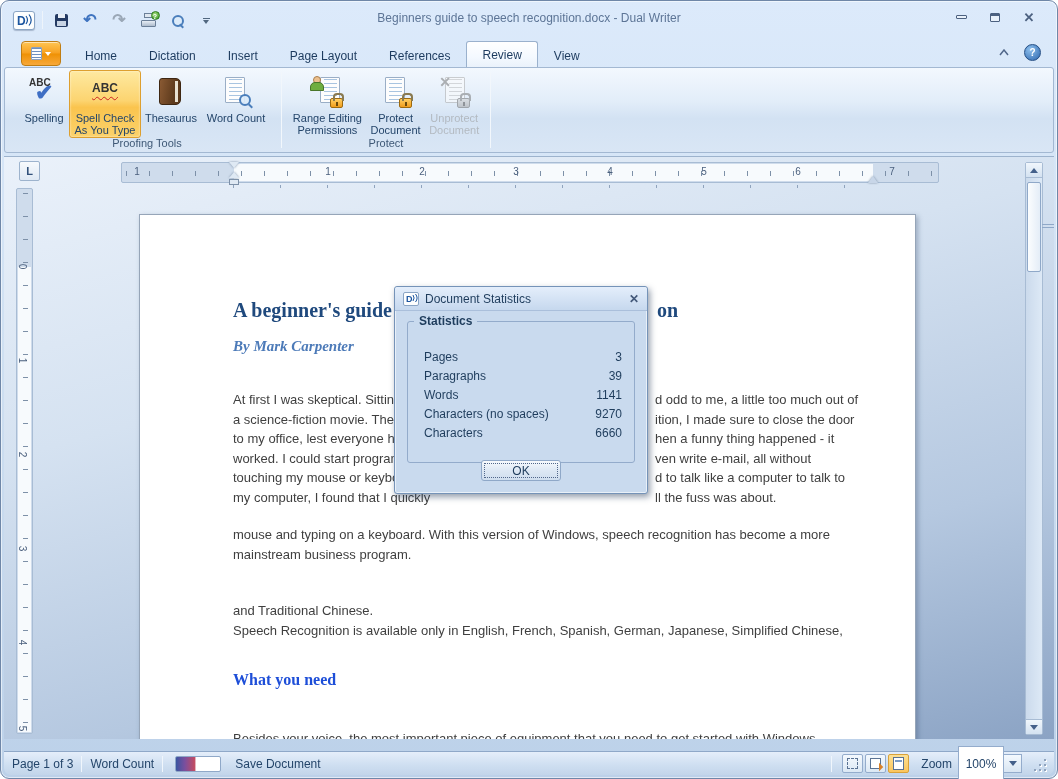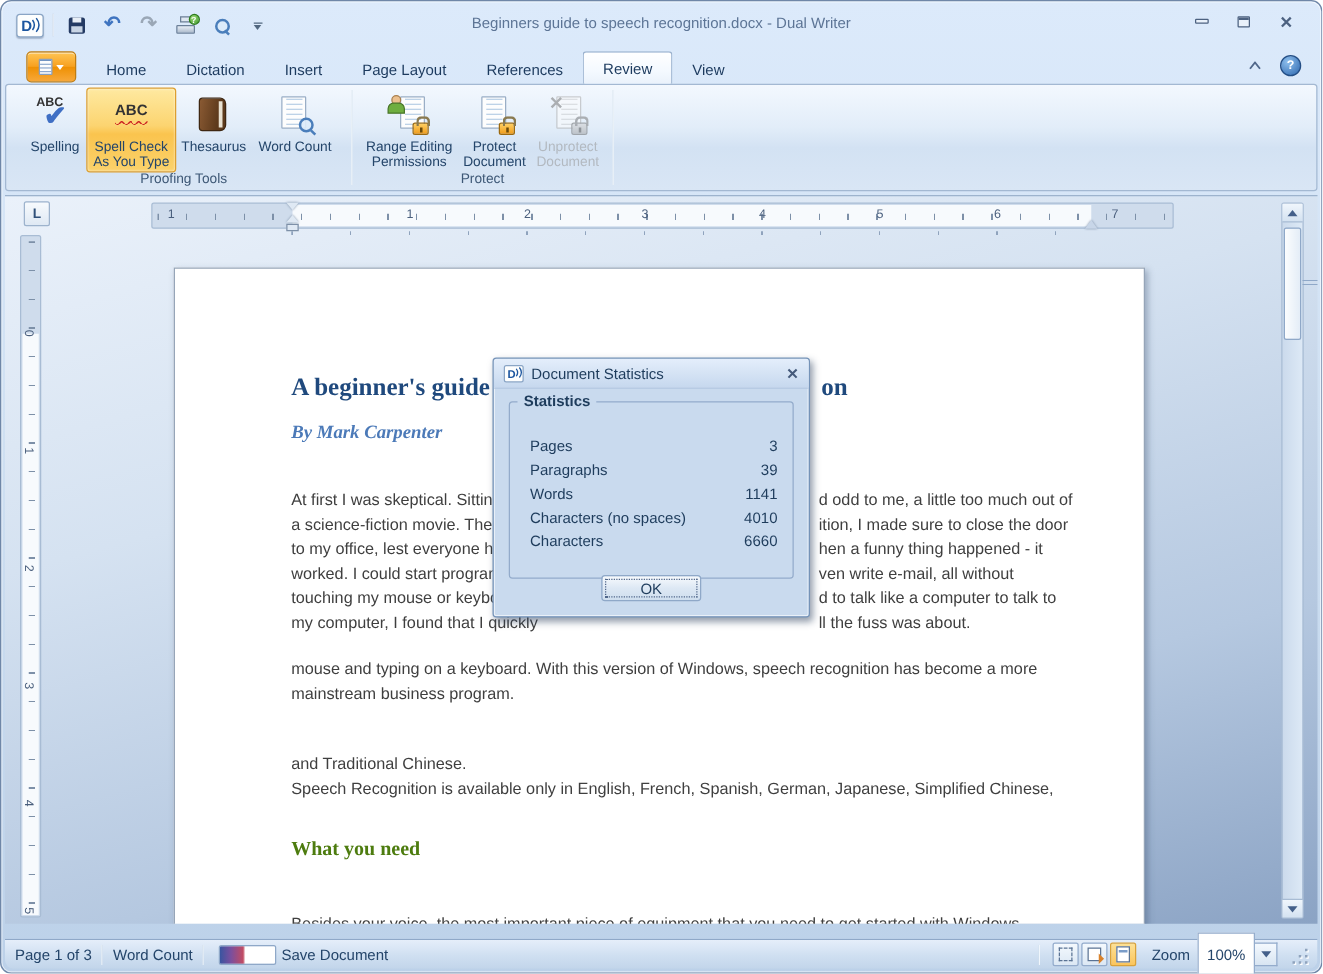--- a/index.html
+++ b/index.html
@@ -111,21 +111,21 @@
           background:repeating-linear-gradient(to bottom,#7d90a8 0 1px,transparent 1px 23px);}
   .vnum{position:absolute;left:3px;font-size:10px;color:#4a5f7d;transform:rotate(90deg);}
   
   .page{position:absolute;left:135px;top:57px;width:777px;height:720px;background:#ffffff;border:1px solid #96a5b8;box-shadow:2px 2px 5px rgba(50,70,100,.35);}
   .pg-text{position:absolute;left:93px;width:644px;color:#3f3f3f;font-size:13px;line-height:19.5px;}
   .pline{position:relative;height:19.5px;white-space:nowrap;}
   .pline .lf{position:absolute;left:0;top:0;}
   .pline .rf{position:absolute;left:422px;top:0;}
   .h1{font-family:"Liberation Serif",serif;font-weight:bold;font-size:20px;color:#1f497d;}
   .byline{font-family:"Liberation Serif",serif;font-weight:bold;font-style:italic;font-size:15px;color:#4c7ab8;}
-  .h2{font-family:"Liberation Serif",serif;font-weight:bold;font-size:16px;color:#4d7c0f;}
+  .h2{font-family:"Liberation Serif",serif;font-weight:bold;font-size:16px;color:#1d4ed8;}
   
   .vscroll{position:absolute;right:11px;top:5px;bottom:4px;width:18px;background:linear-gradient(to right,#cbdaec,#dde9f6);border:1px solid #a8bcd4;border-radius:2px;}
   .sbtn{position:absolute;left:0;right:0;height:15px;background:linear-gradient(#f0f6fc,#d4e2f1);border-bottom:1px solid #a8bcd4;display:flex;align-items:center;justify-content:center;}
   .sbtn.down{bottom:0;top:auto;border-bottom:none;border-top:1px solid #a8bcd4;}
   .sarrow-up{width:0;height:0;border-left:4px solid transparent;border-right:4px solid transparent;border-bottom:5px solid #44608a;}
   .sarrow-down{width:0;height:0;border-left:4px solid transparent;border-right:4px solid transparent;border-top:5px solid #44608a;}
   .sthumb{position:absolute;left:1px;right:1px;top:19px;height:90px;background:linear-gradient(to right,#fbfdfe,#e4edf7);border:1px solid #8fa8c8;border-radius:2px;}
   .sthumb .grip{position:absolute;left:4px;right:4px;top:41px;height:6px;
          background:repeating-linear-gradient(to bottom,#8fa8c8 0 1px,transparent 1px 3px);}
   
@@ -436,21 +436,21 @@
             <div class="statrow">
               <span>Paragraphs</span>
               <span>39</span>
             </div>
             <div class="statrow">
               <span>Words</span>
               <span>1141</span>
             </div>
             <div class="statrow">
               <span>Characters (no spaces)</span>
-              <span>4010</span>
+              <span>9270</span>
             </div>
             <div class="statrow">
               <span>Characters</span>
               <span>6660</span>
             </div>
           </div>
         </div>
         <div class="okbtn">OK</div>
       </div>
     </div>
@@ -467,21 +467,21 @@
           </div>
     </div>
   </div>
 
   <div class="statusbar">
     <span class="sb-item">Page 1 of 3</span>
     <span class="sb-sep"></span>
     <span class="sb-item">Word Count</span>
     <span class="sb-sep"></span>
     <span class="swatch"></span>
-    <span class="sb-item" style="">Save Document</span>
+    <span class="sb-item" style="margin-left:10px;">Save Document</span>
     <div class="sb-right">
       <span class="sb-sep"></span>
       <span class="viewbtn">
             <span class="vb1"></span>
           </span>
       <span class="viewbtn">
             <span class="vb2"></span>
           </span>
       <span class="viewbtn active">
             <span class="vb3"></span>

